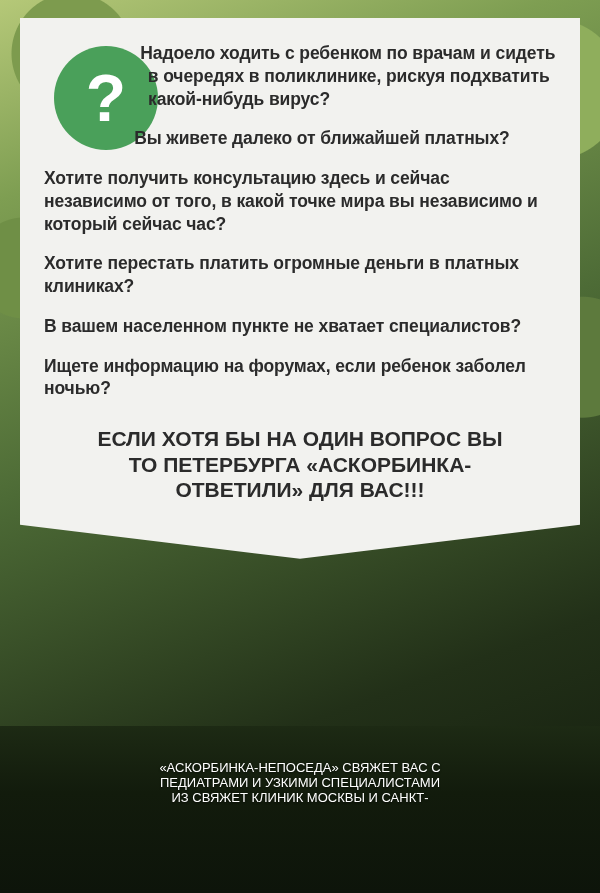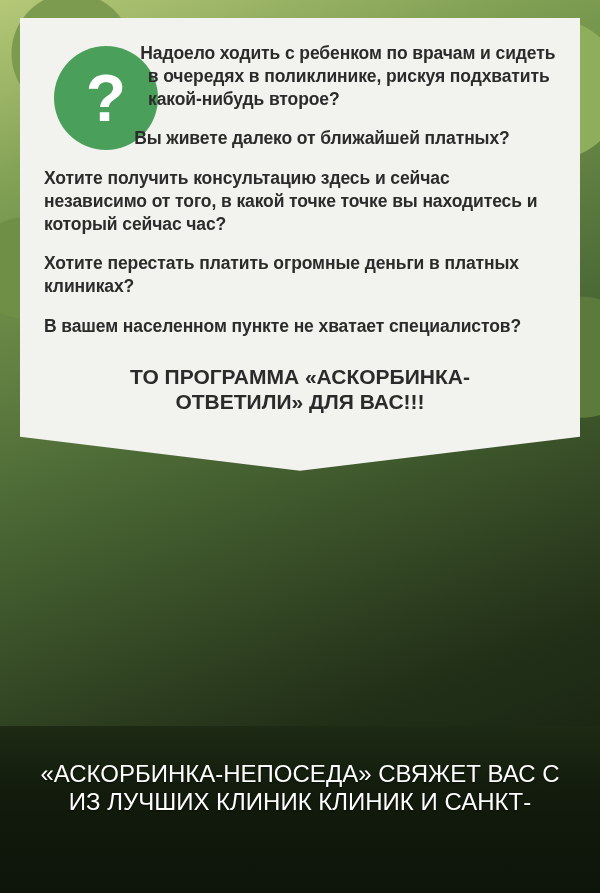--- a/index.html
+++ b/index.html
@@ -83,46 +83,49 @@
     padding: 0 6px;
   }
 
   .footer {
     position: absolute;
     left: 0;
     right: 0;
     top: 760px;
     text-align: center;
     color: #ffffff;
-    font-size: 24px;
+    font-size: 13px;
     line-height: 1.17;
     padding: 0 13px;
     box-sizing: border-box;
     text-shadow: 0 1px 2px rgba(0,0,0,0.55);
     font-family: "Liberation Sans", sans-serif;
   }
 </style>
 </head>
 <body>
 
 <div class="bg-photo"></div>
 <div class="bg-bottom"></div>
 
 <div class="card">
 
   <div class="q-badge">?</div>
 
-  <p class="q first">Надоело ходить с ребенком по врачам и сидеть в очередях в поликлинике, рискуя подхватить какой-нибудь второе?</p>
+  <p class="q first">Надоело ходить с ребенком по врачам и сидеть в очередях в поликлинике, рискуя подхватить какой-нибудь вирус?</p>
   <p class="q">Вы живете далеко от ближайшей платных?</p>
-  <p class="q">Хотите получить консультацию здесь и сейчас независимо от того, в какой точке точке вы находитесь и который сейчас час?</p>
+  <p class="q">Хотите получить консультацию здесь и сейчас независимо от того, в какой точке мира вы независимо и который сейчас час?</p>
   <p class="q">Хотите перестать платить огромные деньги в платных клиниках?</p>
   <p class="q">В вашем населенном пункте не хватает специалистов?</p>
+  <p class="q">Ищете информацию на форумах, если ребенок заболел ночью?</p>
 
   <div class="conclusion">
-    <div>ТО ПРОГРАММА «АСКОРБИНКА-</div>
+    <div>ЕСЛИ ХОТЯ БЫ НА ОДИН ВОПРОС ВЫ</div>
+    <div>ТО ПЕТЕРБУРГА «АСКОРБИНКА-</div>
     <div>ОТВЕТИЛИ» ДЛЯ ВАС!!!</div>
   </div>
 </div>
 
 <div class="footer">
   <div>«АСКОРБИНКА-НЕПОСЕДА» СВЯЖЕТ ВАС С</div>
-  <div>ИЗ ЛУЧШИХ КЛИНИК КЛИНИК И САНКТ-</div>
+  <div>ПЕДИАТРАМИ И УЗКИМИ СПЕЦИАЛИСТАМИ</div>
+  <div>ИЗ СВЯЖЕТ КЛИНИК МОСКВЫ И САНКТ-</div>
 </div>
 
 </body></html>

